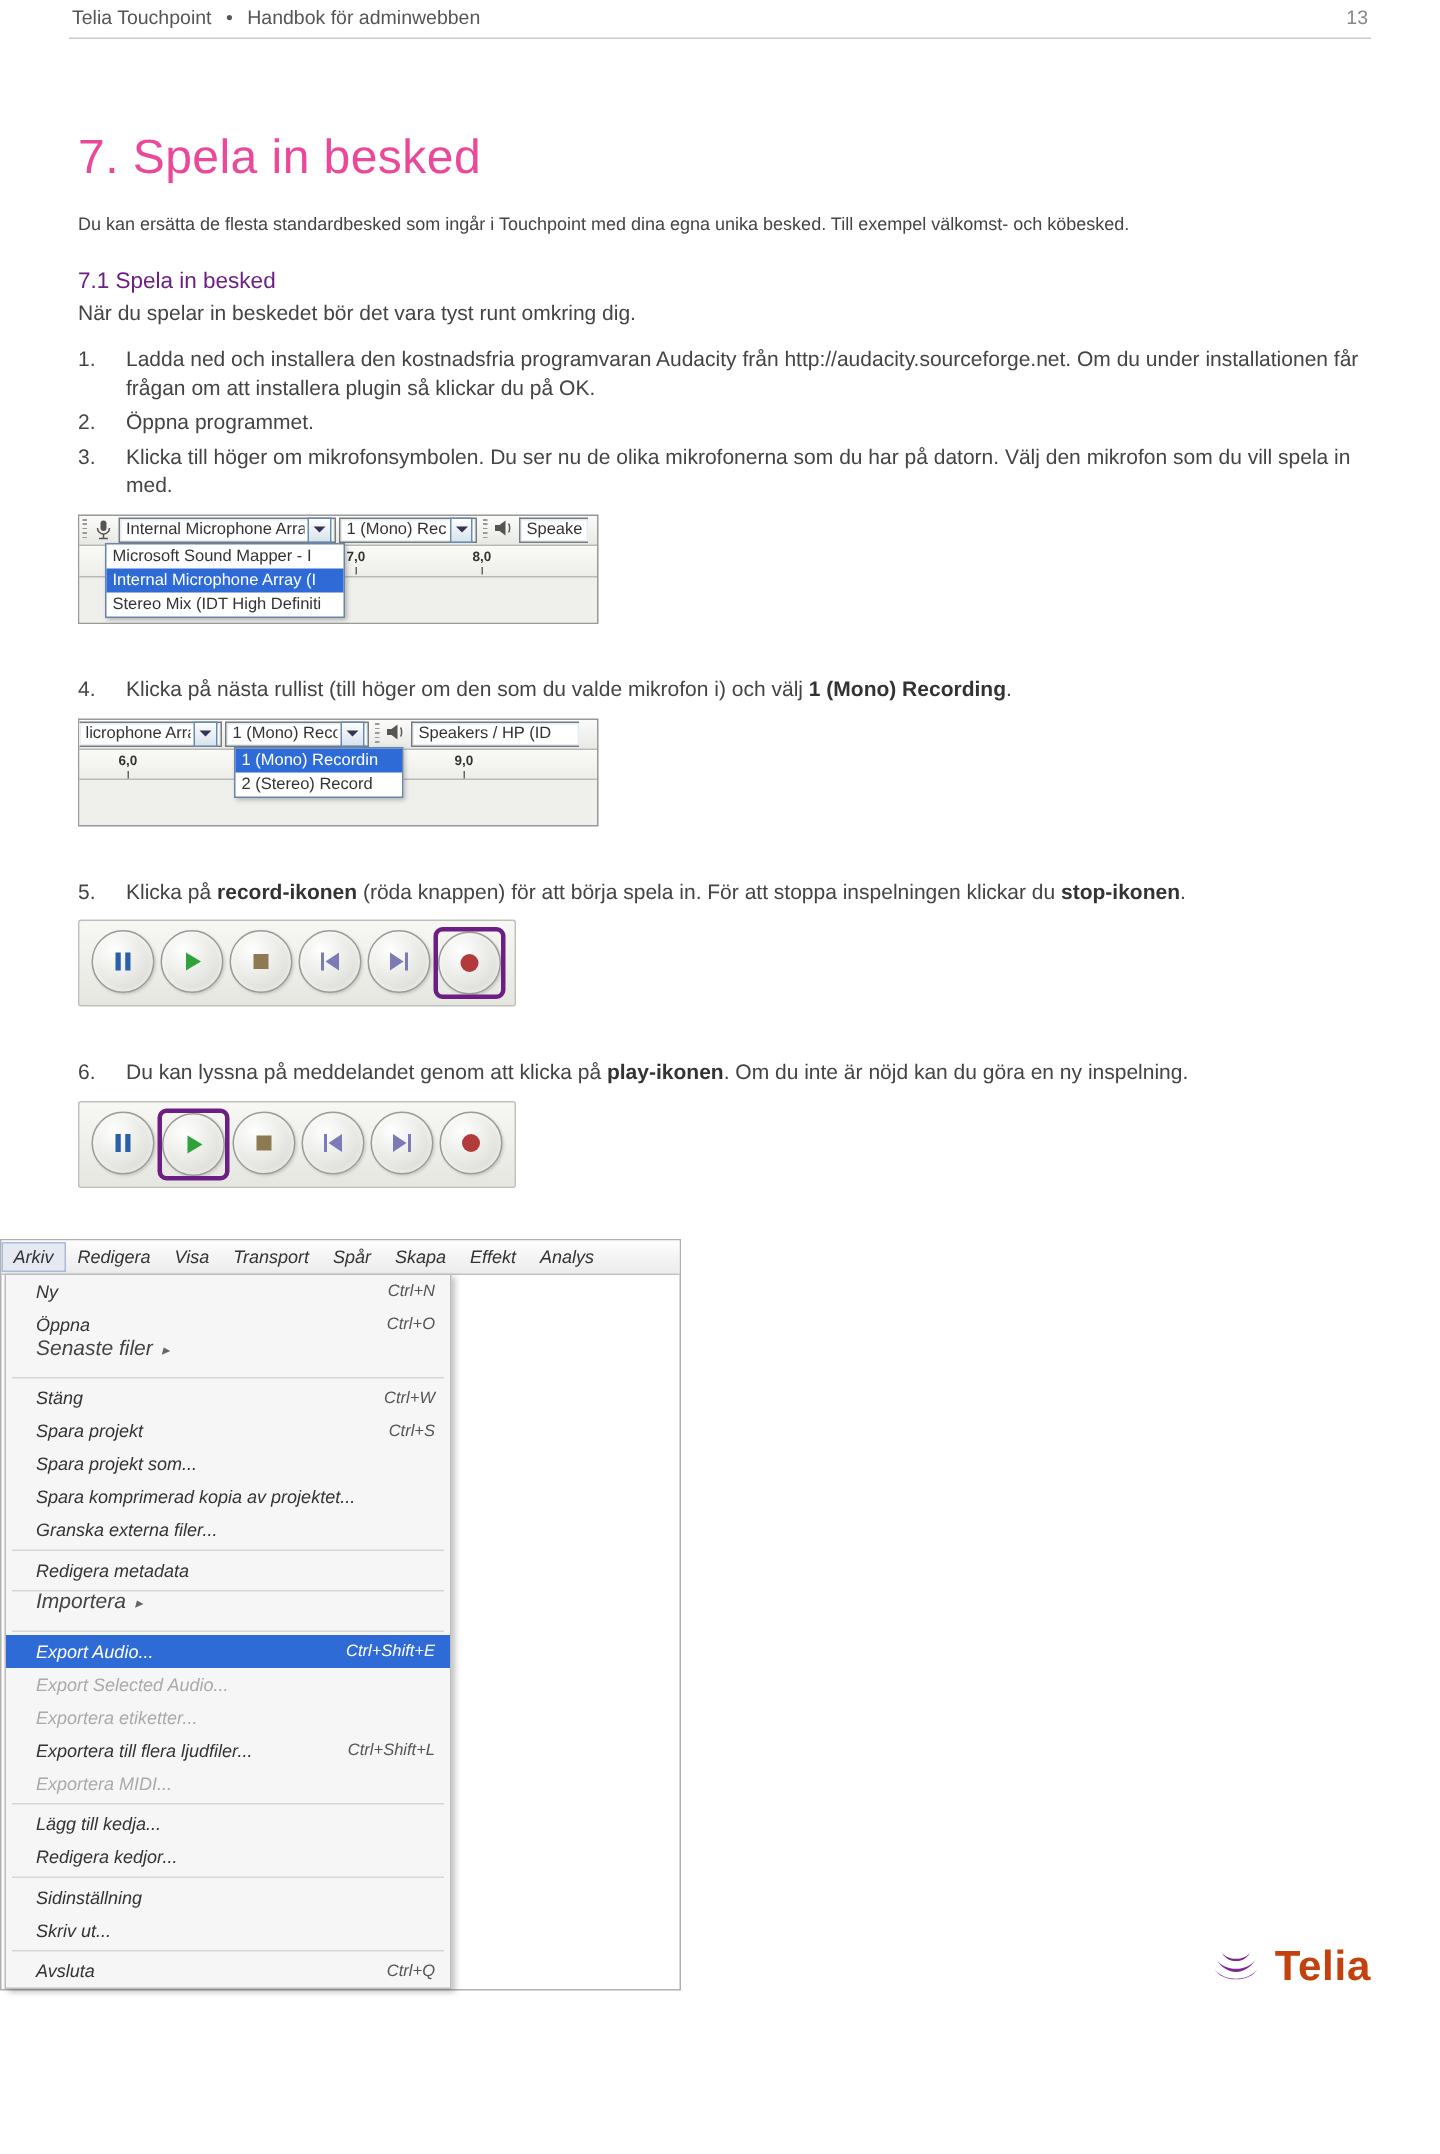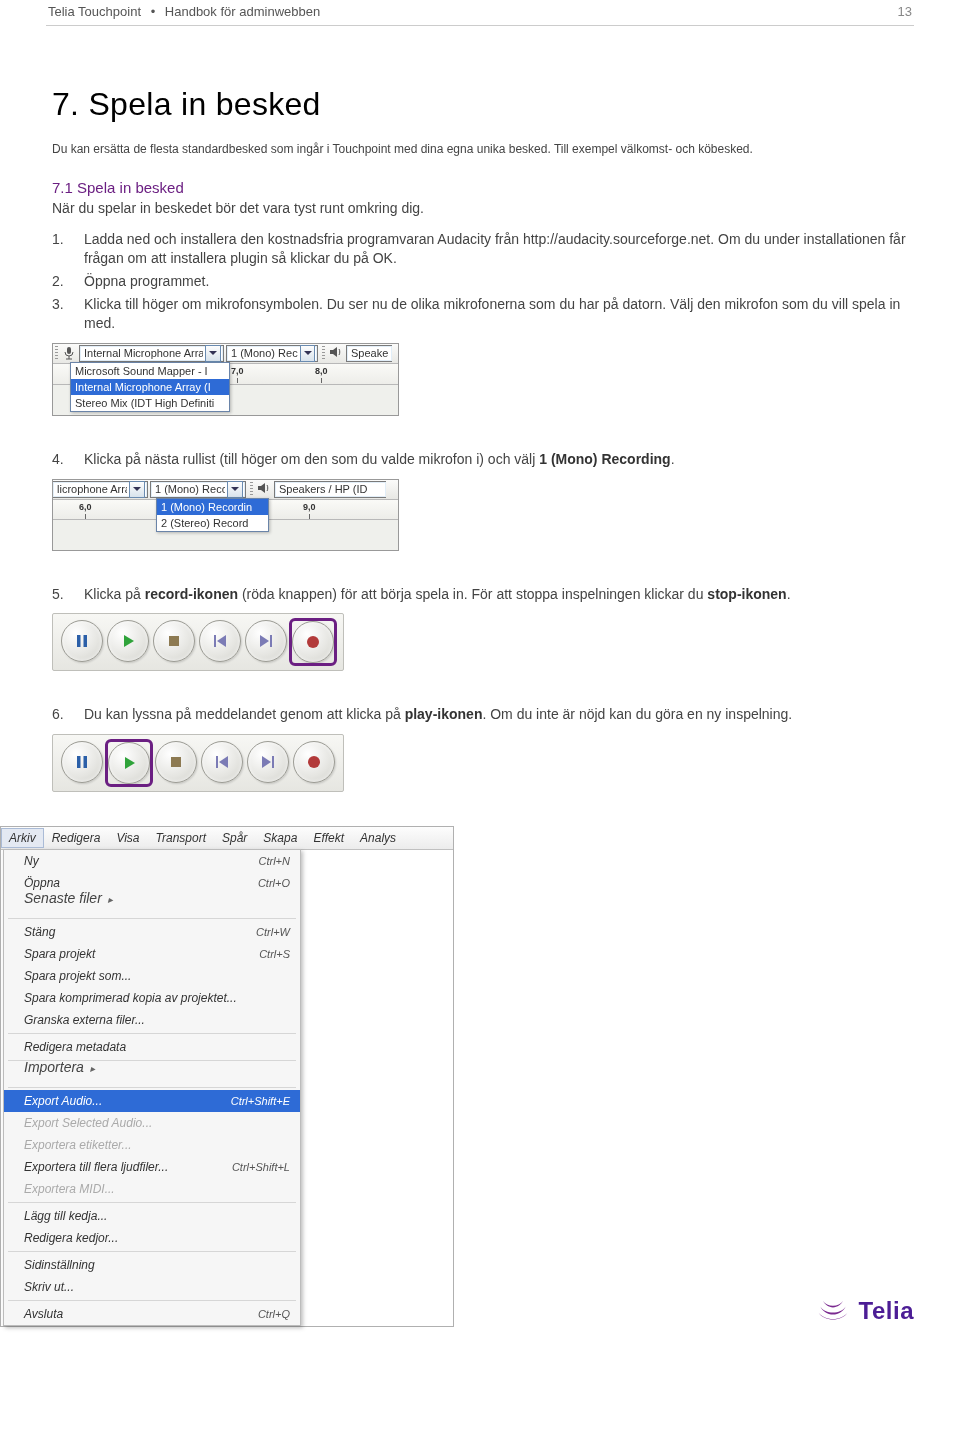--- a/index.html
+++ b/index.html
@@ -1,21 +1,21 @@
 <!DOCTYPE html>
 <html><head>
 <meta charset="utf-8">
 <style>
   body { margin:0; font-family: Arial, Helvetica, sans-serif; background:#fff; color:#333; width:960px; }
   .page { padding: 0 52px 40px 52px; }
   .header { display:flex; justify-content:space-between; align-items:flex-end; border-bottom:1px solid #ccc; padding:4px 2px 6px 2px; margin:0 -6px 40px -6px; font-size:13px; color:#777;}
   .header .left span { color:#555; }
   .header .sep { color:#999; margin:0 6px; }
   .header .pg { color:#888; }
-  h1 { font-weight:400; font-size:32px; color:#000000; margin:60px 0 18px 0; letter-spacing:0.3px;}
+  h1 { font-weight:400; font-size:32px; color:#ec4899; margin:60px 0 18px 0; letter-spacing:0.3px;}
   .intro { font-size:12px; color:#444; margin-bottom:22px; line-height:1.35;}
   h2 { font-weight:400; font-size:15px; color:#6b1f82; margin:18px 0 4px 0;}
   .sub { font-size:14px; color:#444; margin-bottom:14px;}
   ol.steps { list-style:none; padding:0; margin:0 0 8px 0; font-size:14px; color:#444; line-height:1.35;}
   ol.steps li { display:flex; gap:16px; margin-bottom:4px;}
   ol.steps li .num { min-width:16px;}
   .bold { font-weight:700; color:#333;}
   .figwrap { margin:10px 0 34px 0; }
   
   .fig1 { width:345px; border:1px solid #999; background:#f7f7f4; font-family: Tahoma, Arial, sans-serif; font-size:11px; position:relative; box-shadow:inset -1px -1px 0 #ddd;}
@@ -66,21 +66,21 @@
   .arkiv .row .lab { flex:1; white-space:nowrap;}
   .arkiv .row .acc { color:#555; font-size:11px;}
   .arkiv .row.disabled .lab, .arkiv .row.disabled .acc { color:#aaa;}
   .arkiv .row.sel { background:#2e6bd6; color:#fff;}
   .arkiv .row.sel .acc { color:#fff;}
   .arkiv .row .sub::after { content:"▸"; font-size:10px; color:#666; margin-left:6px;}
   .arkiv hr.sepline { border:none; border-top:1px solid #d6d6d6; margin:2px 4px;}
   
   .logo { position:relative; float:right; margin-top:-34px; margin-right:-6px; display:flex; align-items:center; gap:8px;}
   .logo svg { width:36px; height:36px;}
-  .logo .word { font-size:24px; font-weight:700; color:#4c1d95; letter-spacing:0.5px;}
+  .logo .word { font-size:28px; font-weight:700; color:#c2410c; letter-spacing:0.5px;}
   ol.single { list-style:none; padding:0; margin:0 0 8px 0; font-size:14px; color:#444; line-height:1.35;}
   ol.single li { display:flex; gap:16px; margin-bottom:4px;}
   ol.single li .num { min-width:16px;}
 </style>
 </head>
 <body>
 
 <div class="page">
   <div class="header">
     <div class="left">

